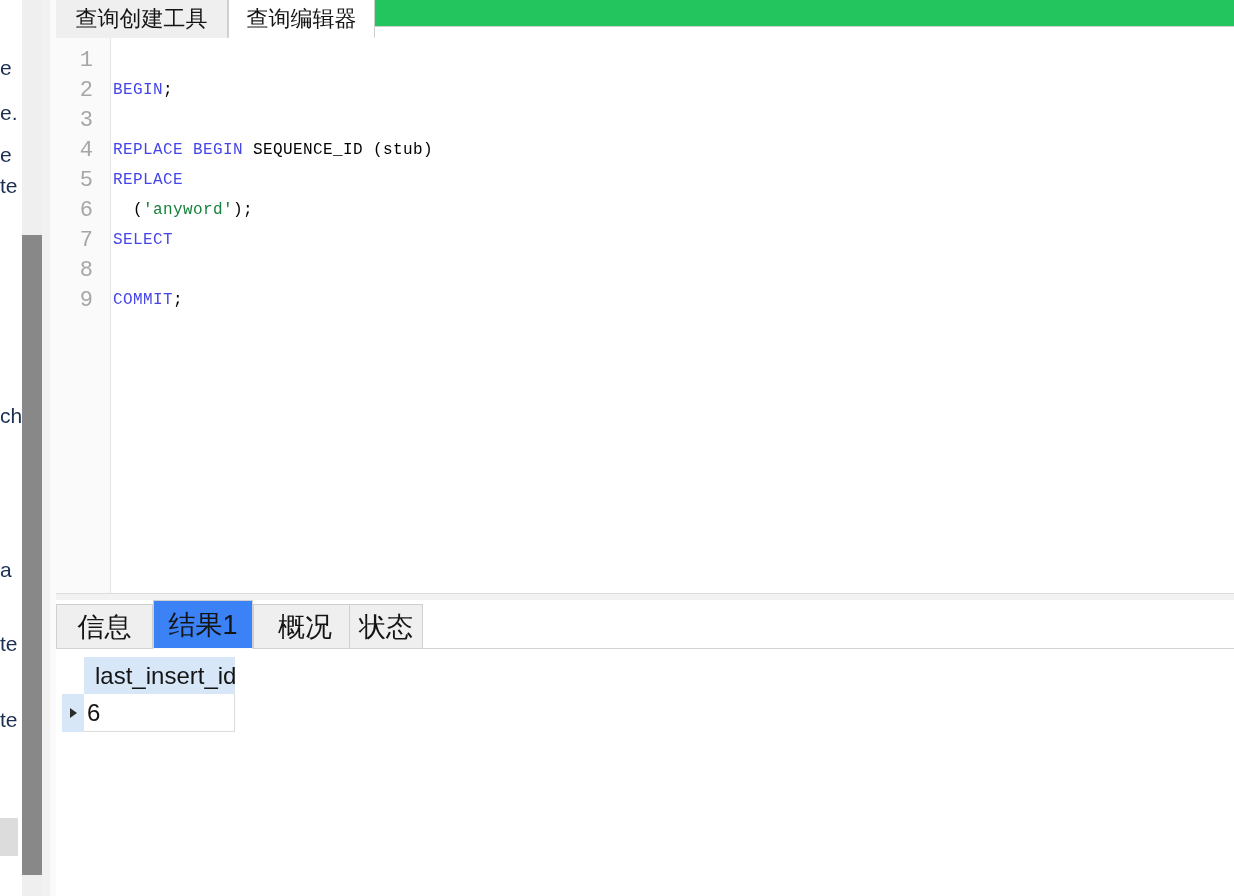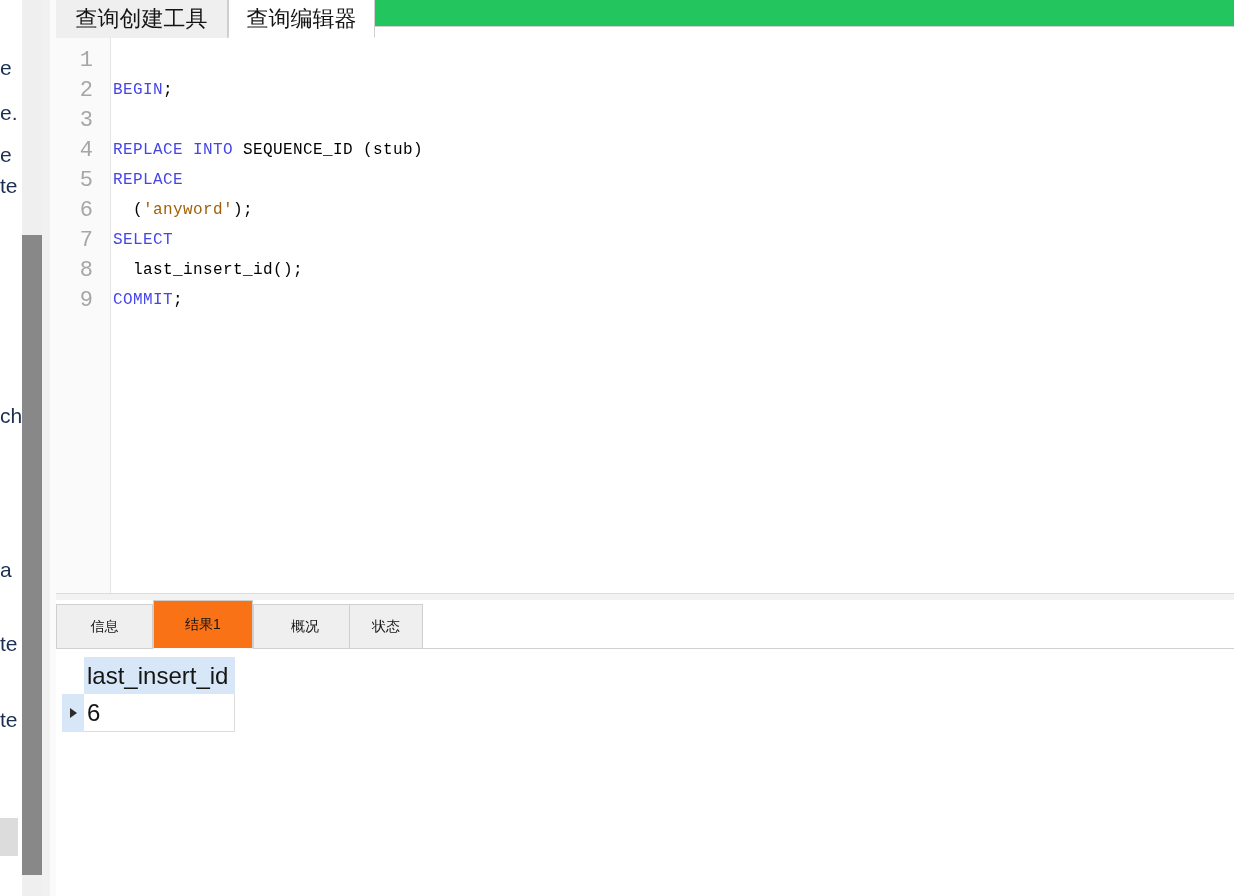--- a/index.html
+++ b/index.html
@@ -137,21 +137,21 @@
   }
   .code {
     padding-left: 11px;
     font-family: "Liberation Mono", monospace;
     font-size: 16px;
     color: #000000;
     white-space: pre;
     letter-spacing: 0.4px;
   }
   .kw  { color: #4646e8; }
-  .str { color: #a16207; }
+  .str { color: #15803d; }
   .pl  { color: #000000; }
 
   
   #splitter {
     position: absolute; left: 0; top: 593px;
     width: 1178px; height: 7px;
     background: #f2f2f2;
     border-top: 1px solid #dcdcdc;
   }
 
@@ -169,36 +169,36 @@
   #bottom-tab-underline {
     position: absolute; left: 0; top: 48px;
     width: 1178px; height: 1px;
     background: #d2d2d2;
   }
   .btab {
     position: absolute;
     display: flex;
     align-items: center;
     justify-content: center;
-    font-size: 14px;
+    font-size: 27px;
     color: #141414;
     cursor: default;
     font-family: "Liberation Sans", sans-serif;
   }
   .btab.inactive {
     top: 4px;
     height: 45px;
     background: #efefef;
     border: 1px solid #cfcfcf;
     border-bottom: none;
   }
   .btab.active {
     top: 0px;
     height: 49px;
-    background: #f97316;
+    background: #3b82f6;
     border: 1px solid #cfcfcf;
     border-bottom: 1px solid #fafafa;
     z-index: 4;
   }
 
   
   #grid {
     position: absolute; left: 0; top: 49px;
     width: 1178px; height: 247px;
     background: #ffffff;
@@ -208,21 +208,21 @@
     width: 22px; height: 37px;
     background: #ffffff;
     border-right: 1px solid #ffffff;
   }
   #grid-col-head {
     position: absolute; left: 28px; top: 8px;
     width: 151px; height: 37px;
     background: #d7e7f7;
     display: flex;
     align-items: center;
-    padding-left: 3px;
+    padding-left: 11px;
     font-size: 24px;
     color: #151515;
     font-family: "Liberation Sans", sans-serif;
     overflow: hidden;
   }
   #grid-rowhdr-cell {
     position: absolute; left: 6px; top: 45px;
     width: 22px; height: 38px;
     background: #d7e7f7;
     display: flex;
@@ -289,37 +289,36 @@
           <div class="code-row" style="top: 37px;">
             <span class="ln">2</span>
             <span class="code"><span class="kw">BEGIN</span><span class="pl">;</span></span>
           </div>
           <div class="code-row" style="top: 67px;">
             <span class="ln">3</span>
             <span class="code"></span>
           </div>
           <div class="code-row" style="top: 97px;">
             <span class="ln">4</span>
-            <span class="code"><span class="kw">REPLACE INTO </span><span class="pl">SEQUENCE_ID (stub)</span></span>
+            <span class="code"><span class="kw">REPLACE BEGIN </span><span class="pl">SEQUENCE_ID (stub)</span></span>
           </div>
           <div class="code-row" style="top: 127px;">
             <span class="ln">5</span>
             <span class="code"><span class="kw">REPLACE</span></span>
           </div>
           <div class="code-row" style="top: 157px;">
             <span class="ln">6</span>
             <span class="code"><span class="pl">  (</span><span class="str">'anyword'</span><span class="pl">);</span></span>
           </div>
           <div class="code-row" style="top: 187px;">
             <span class="ln">7</span>
             <span class="code"><span class="kw">SELECT</span></span>
           </div>
           <div class="code-row" style="top: 217px;">
             <span class="ln">8</span>
-            <span class="code"><span class="pl">  last_insert_id();</span></span>
           </div>
           <div class="code-row" style="top: 247px;">
             <span class="ln">9</span>
             <span class="code"><span class="kw">COMMIT</span><span class="pl">;</span></span>
           </div>
         </div>
     </div>
 
     <div id="splitter"></div>
 

